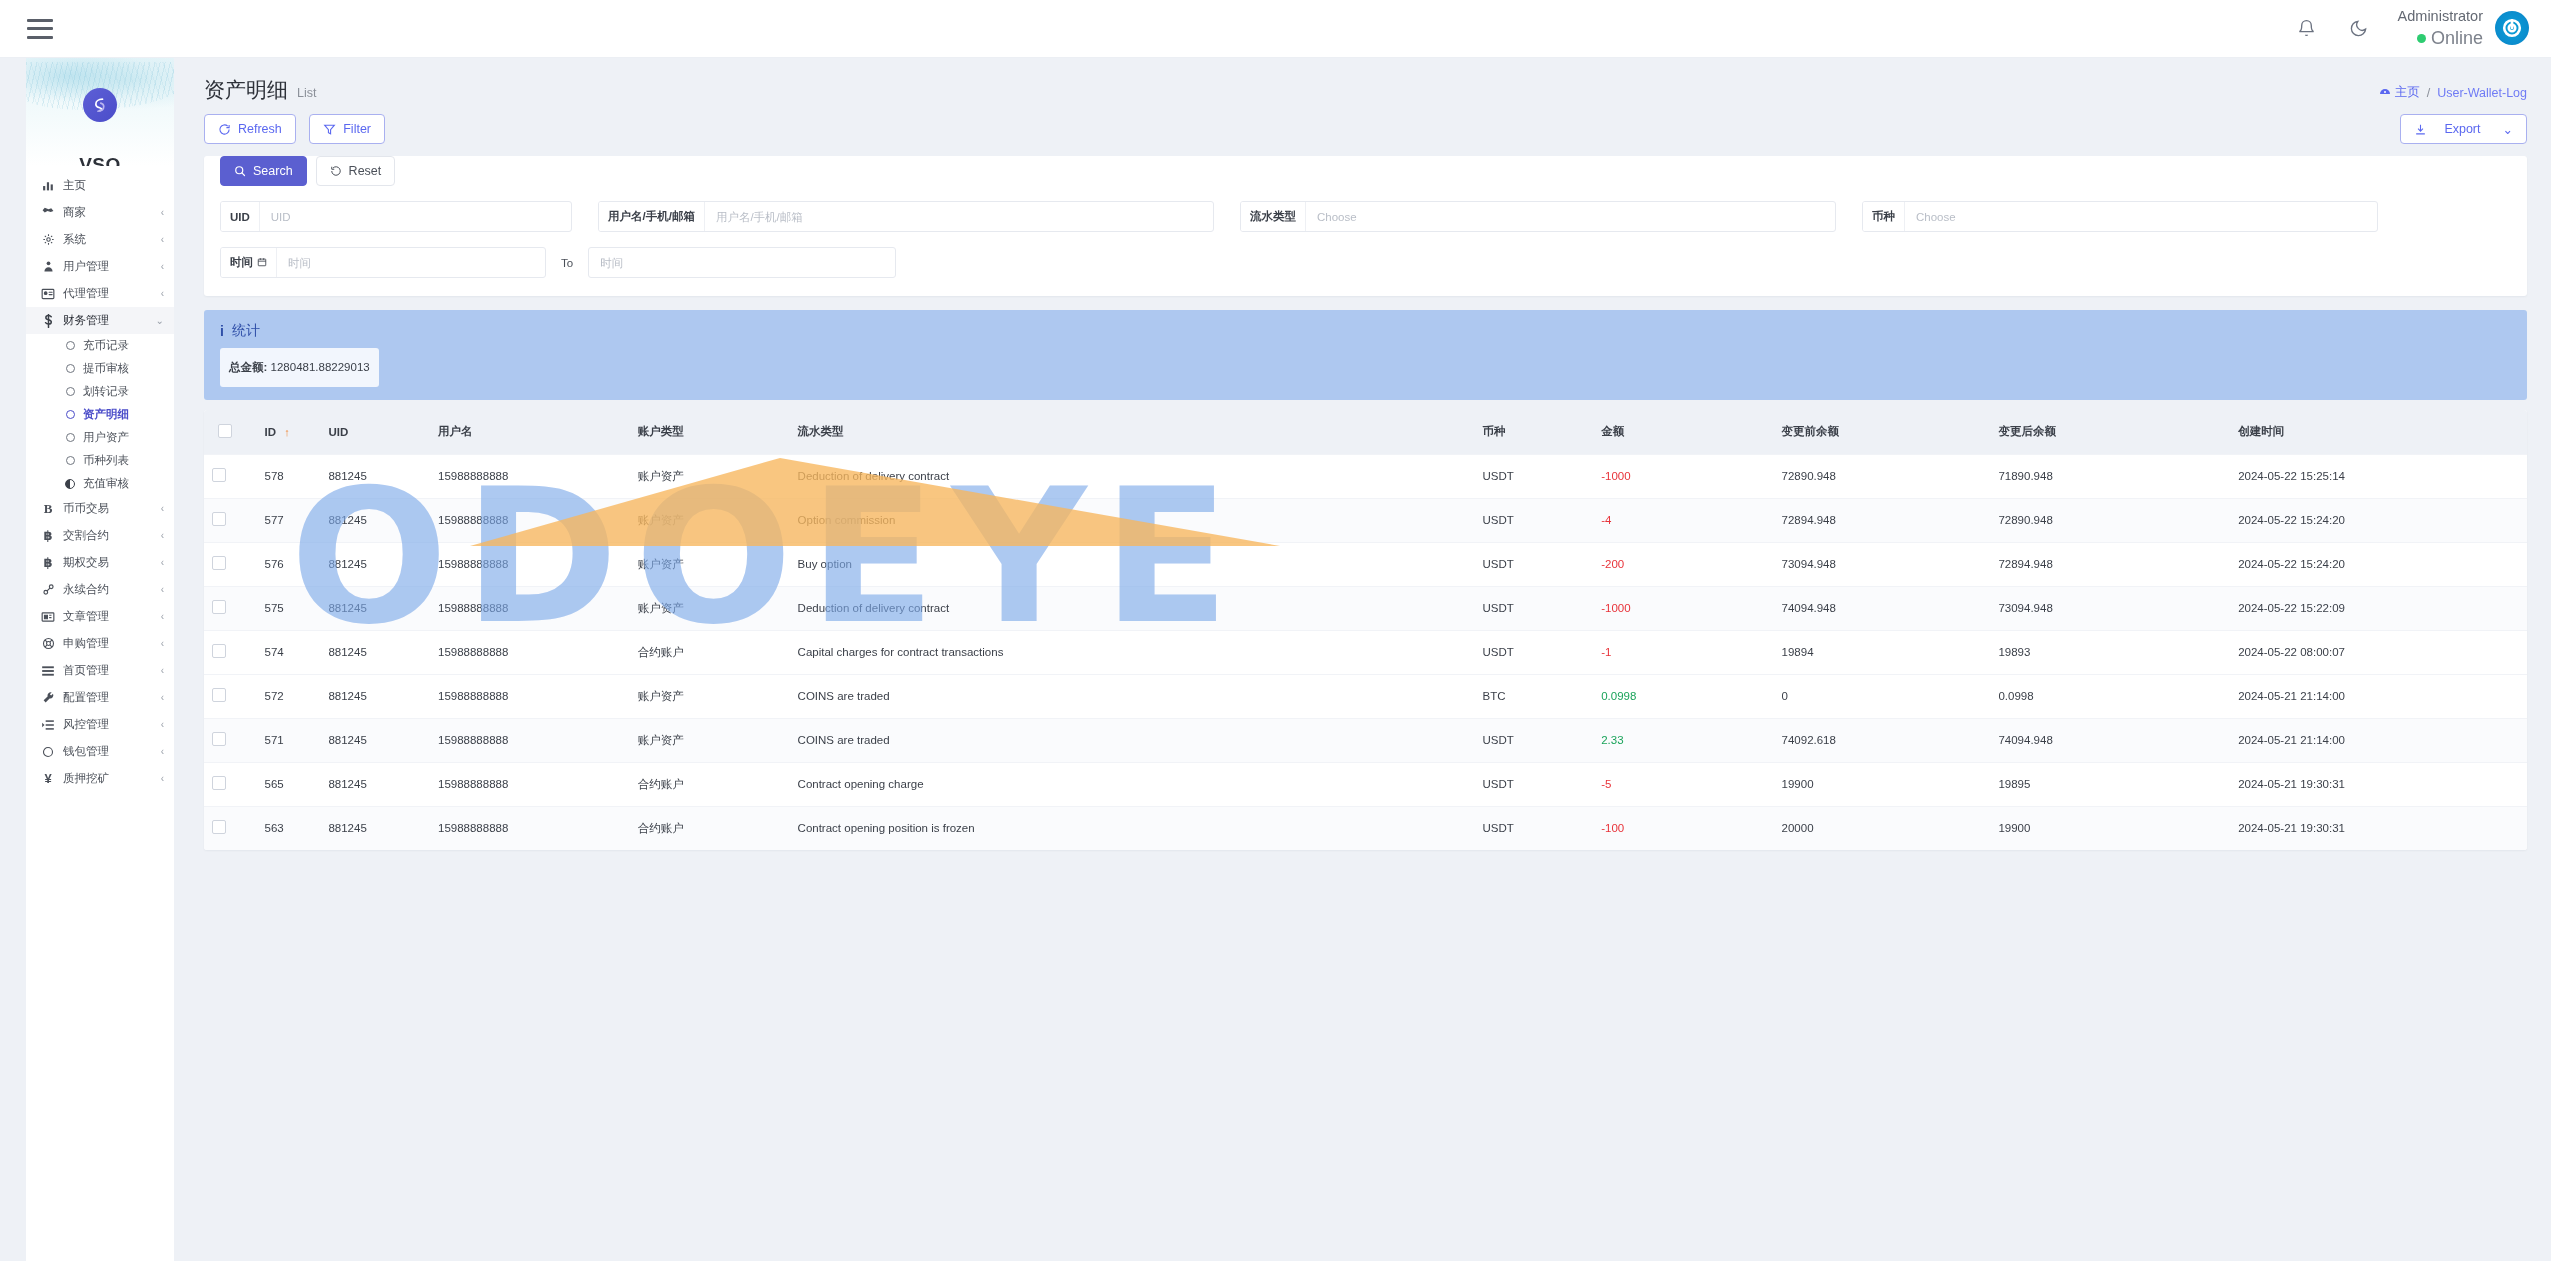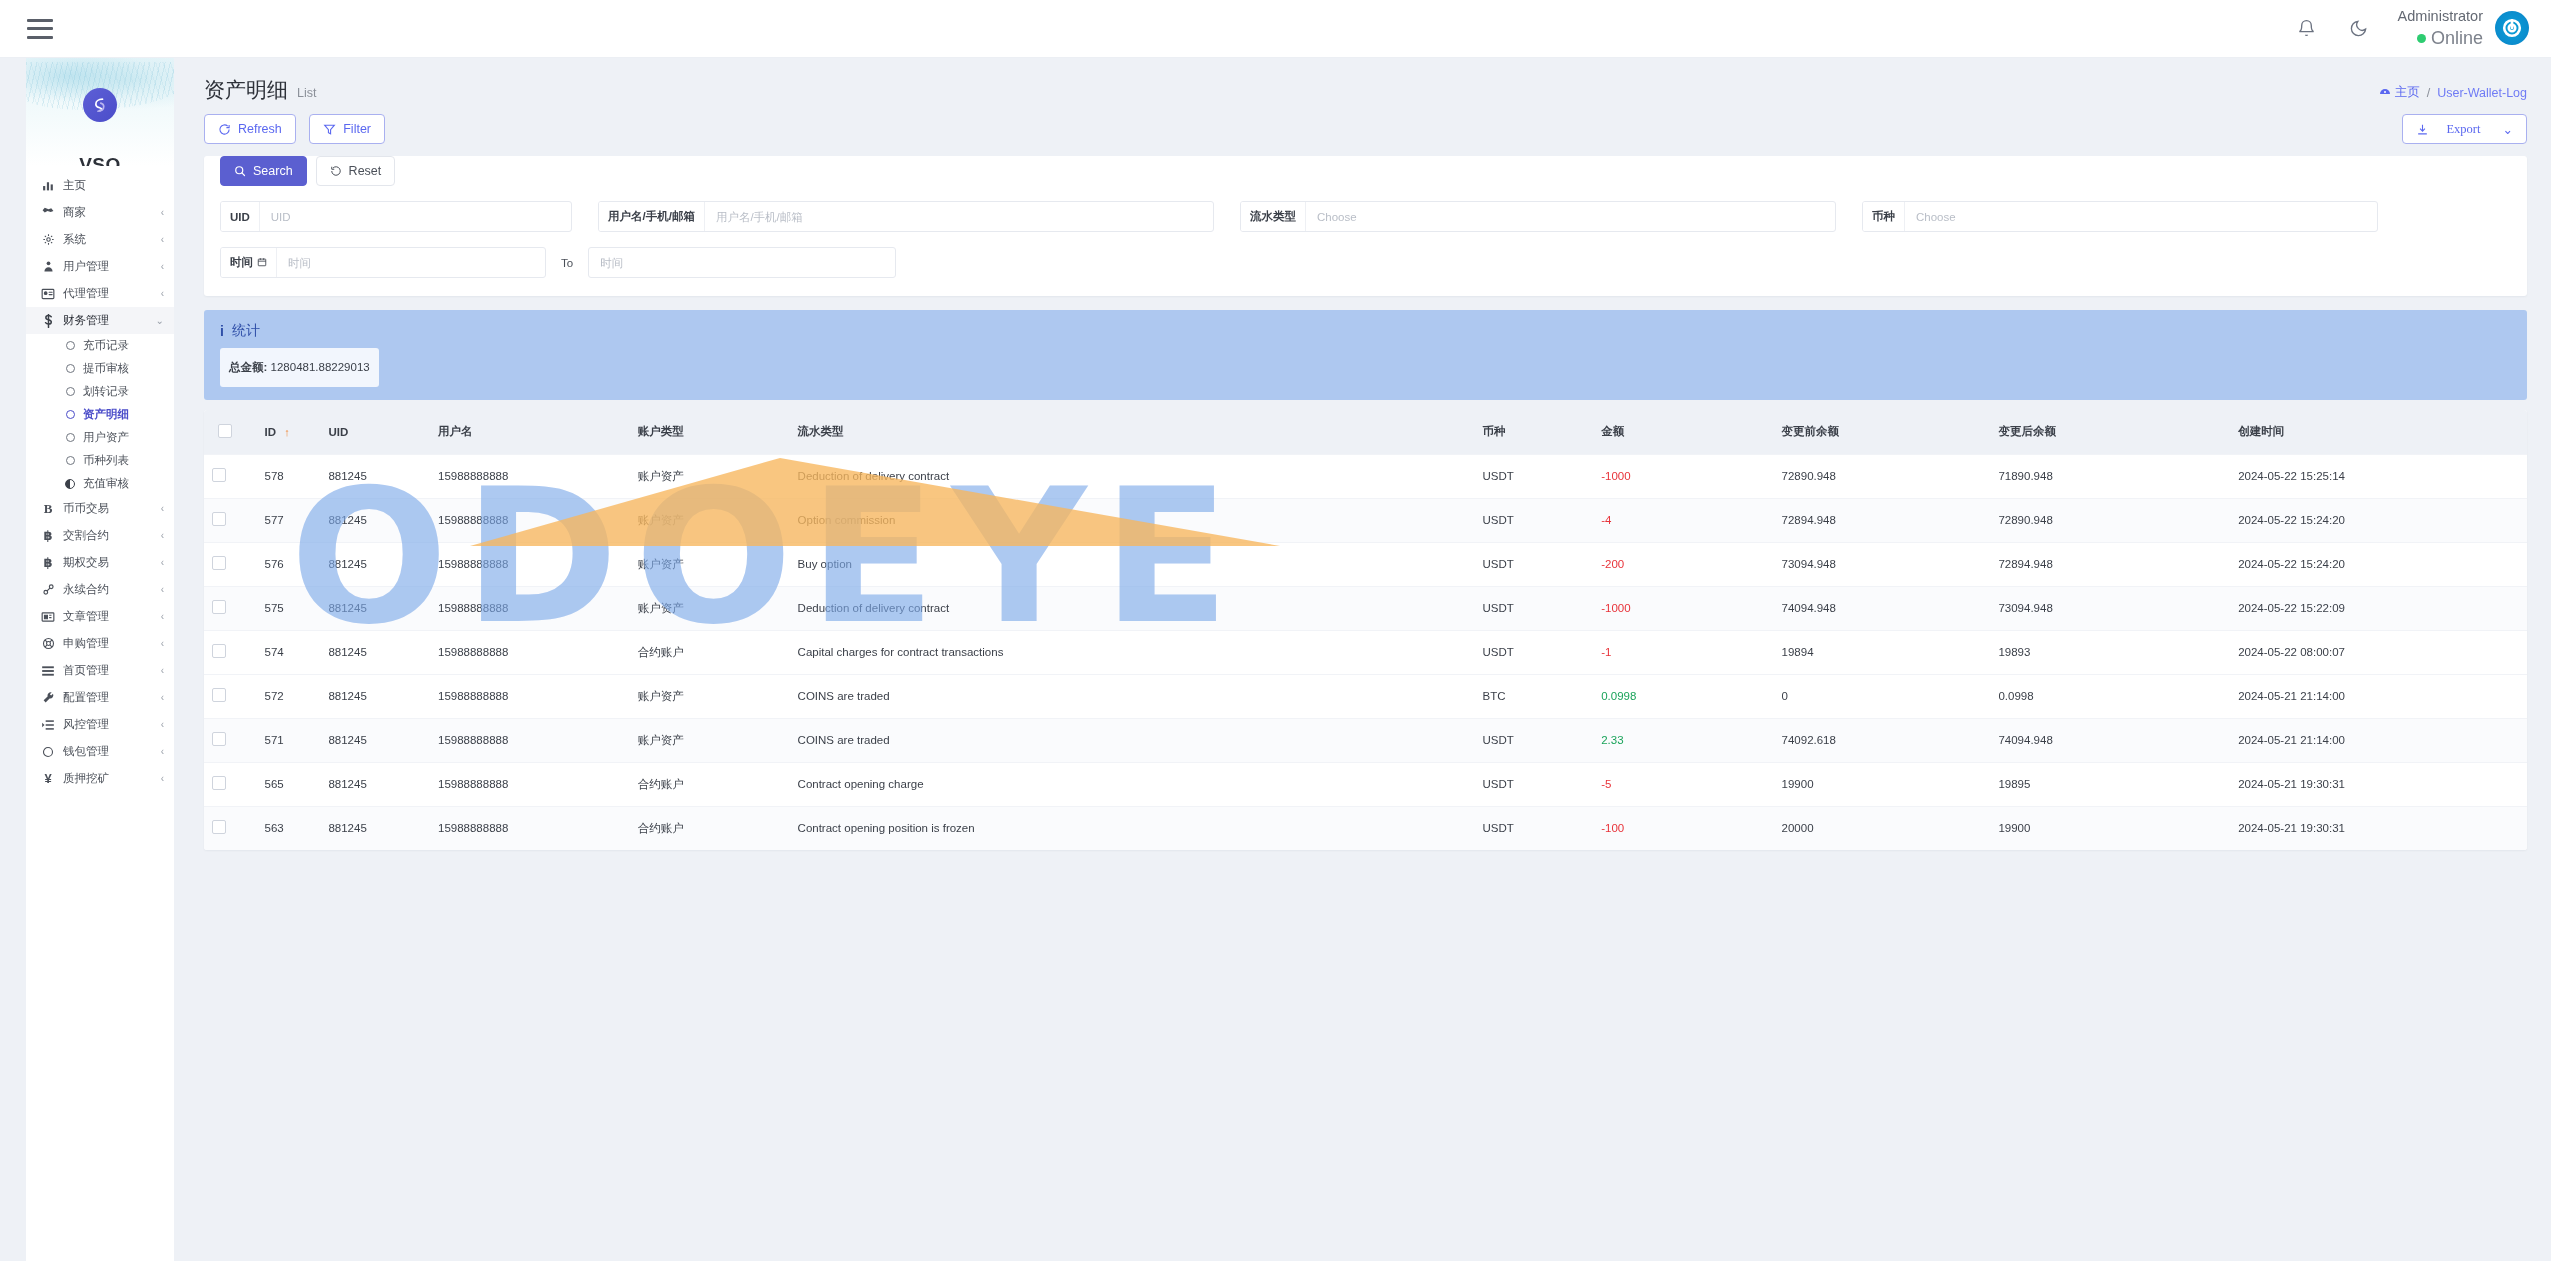--- a/index.html
+++ b/index.html
@@ -484,21 +484,21 @@
         <span class="ic">
           <svg width="13" height="13" viewBox="0 0 24 24" fill="none" stroke="#5b68f0" stroke-width="2">
             <path d="M3 4h18l-7 8.5V20l-4-2.2v-5.3z"></path>
           </svg>
         </span>
         <span>Filter</span>
       </span>
     </div>
     <div>
       <span class="btn btn-export">
-        <span style="display:inline-flex;align-items:center;gap:17px;font-family:Liberation Serif, serif;">
+        <span style="display:inline-flex;align-items:center;gap:17px;">
           <span class="ic">
             <svg width="13" height="13" viewBox="0 0 24 24" fill="none" stroke="#5b68f0" stroke-width="2">
               <path d="M12 3v12M7.5 10.5L12 15l4.5-4.5M4 20h16"></path>
             </svg>
           </span>
           <span>Export</span>
         </span>
         <span>⌄</span>
       </span>
     </div>

